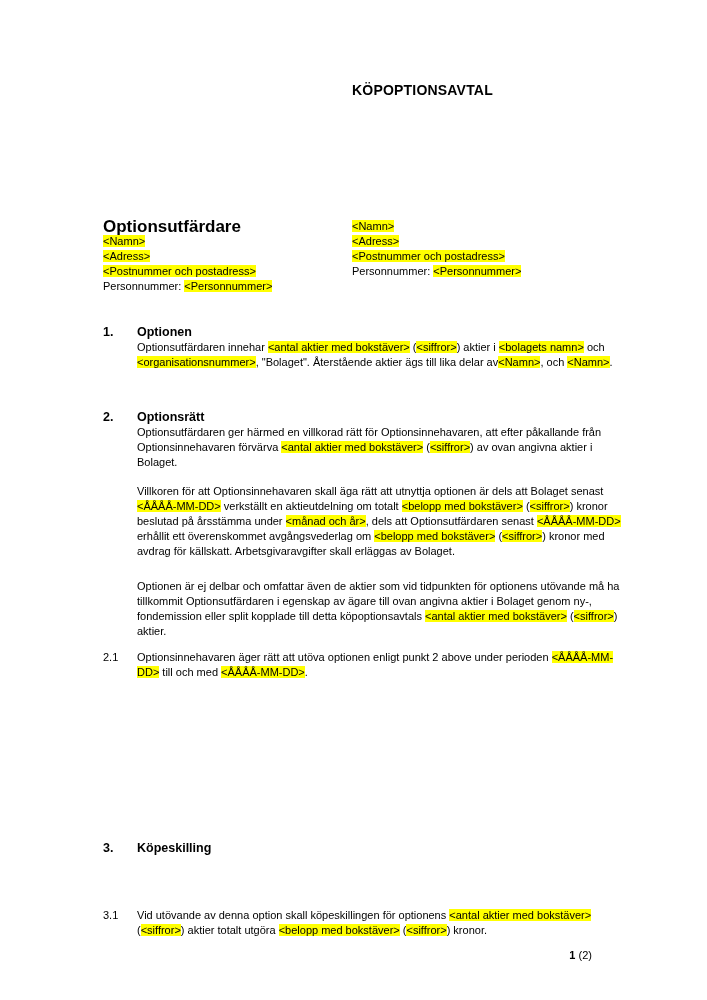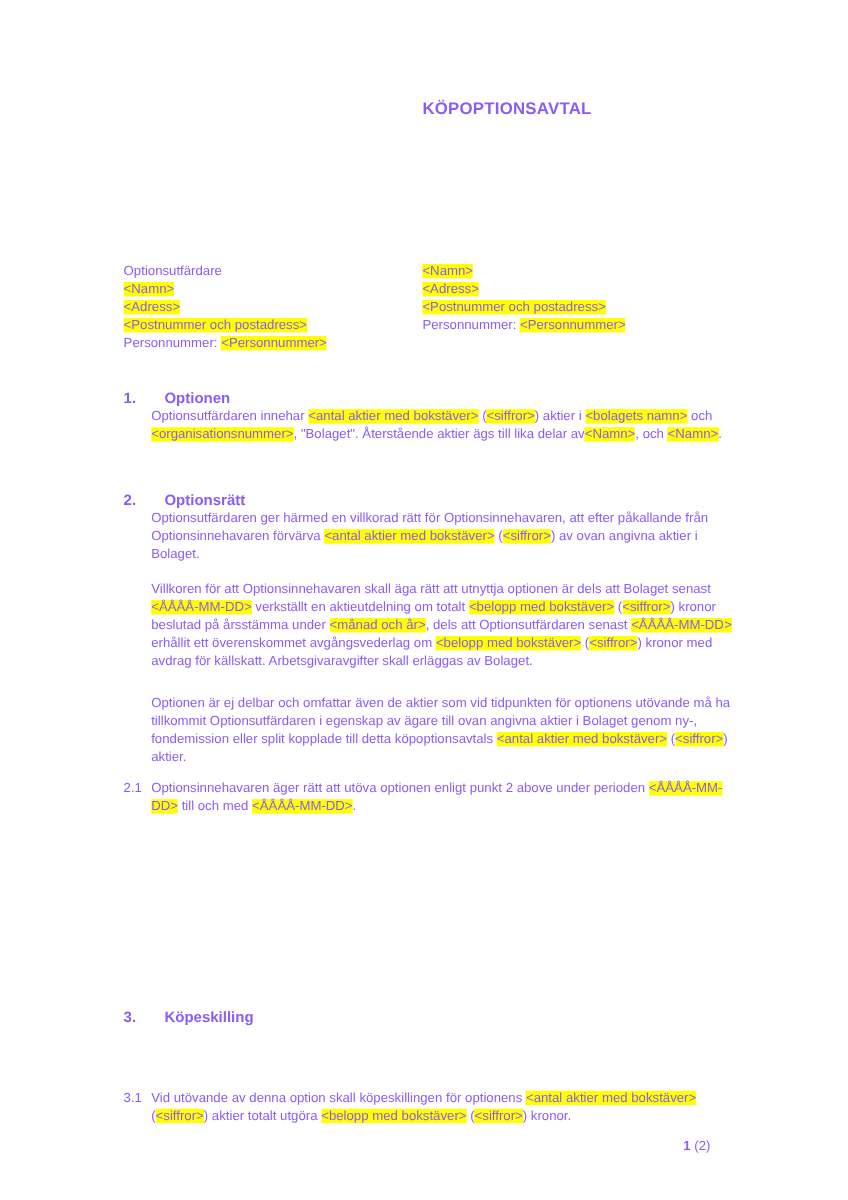--- a/index.html
+++ b/index.html
@@ -3,21 +3,21 @@
 <meta charset="utf-8">
 <title>KÖPOPTIONSAVTAL</title>
 <style>
   html, body { margin: 0; padding: 0; background: #ffffff; }
   .page {
     position: relative;
     width: 638px;
     height: 1000px;
     background: #ffffff;
     font-family: "Liberation Sans", "DejaVu Sans", sans-serif;
-    color: #8b5cf6;
+    color: #000000;
     overflow: hidden;
   }
   .doc-title {
     position: absolute;
     left: 352px;
     top: 82px;
     font-size: 14px;
     font-weight: bold;
     letter-spacing: 0.2px;
     white-space: nowrap;
@@ -32,41 +32,41 @@
   }
   .party {
     position: absolute;
     top: 219px;
     width: 246px;
     font-size: 11px;
     line-height: 15px;
   }
   .party-issuer { left: 103px; }
   .party-holder { left: 352px; }
-  .party-heading { font-weight: normal; font-size: 11px; line-height: 15px; }
+  .party-heading { font-weight: bold; font-size: 17px; line-height: 15px; }
   .party-line { line-height: 15px; white-space: nowrap; }
   .sec-head {
     position: absolute;
     left: 103px;
     width: 524px;
     font-size: 12.5px;
     font-weight: bold;
     line-height: 16px;
   }
   .sec-head .snum { position: absolute; left: 0; top: 0; }
   .sec-head .stext { margin-left: 34px; }
   .para {
     position: absolute;
     left: 103px;
     width: 524px;
     font-size: 11px;
     line-height: 15px;
   }
   .para .pnum { position: absolute; left: 0; top: 0; }
-  .para .ptext { margin-left: 23px; width: 486px; }
+  .para .ptext { margin-left: 34px; width: 486px; }
   .hl { background-color: #ffff00; }
   .footer {
     position: absolute;
     top: 948px;
     right: 46px;
     font-size: 11px;
     line-height: 15px;
     white-space: nowrap;
   }
   .footer .fpage { font-weight: bold; }

